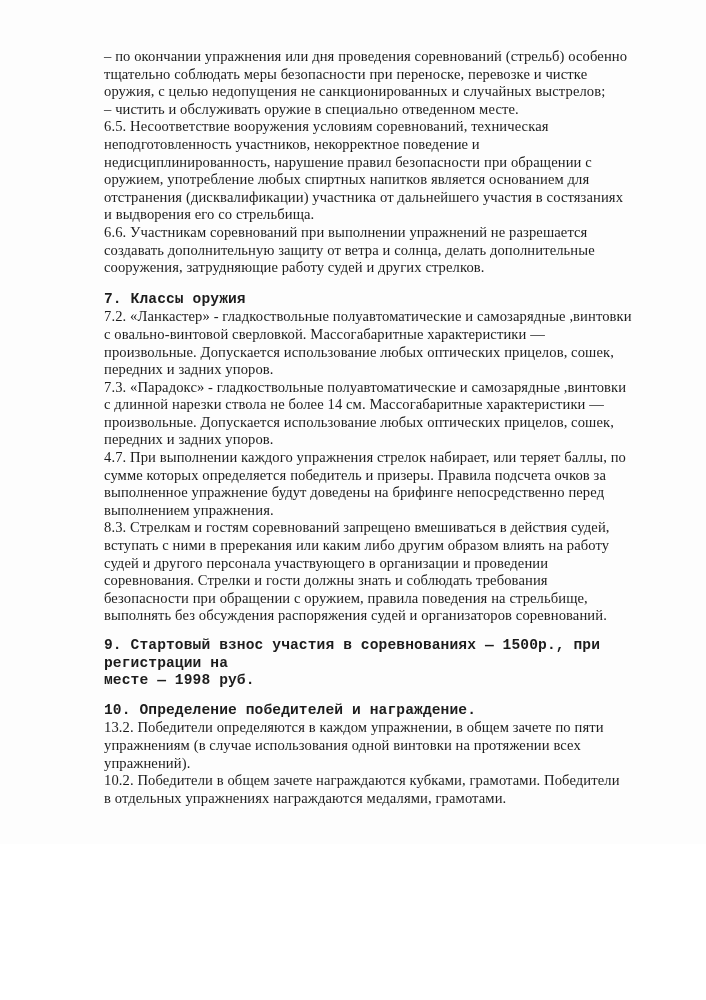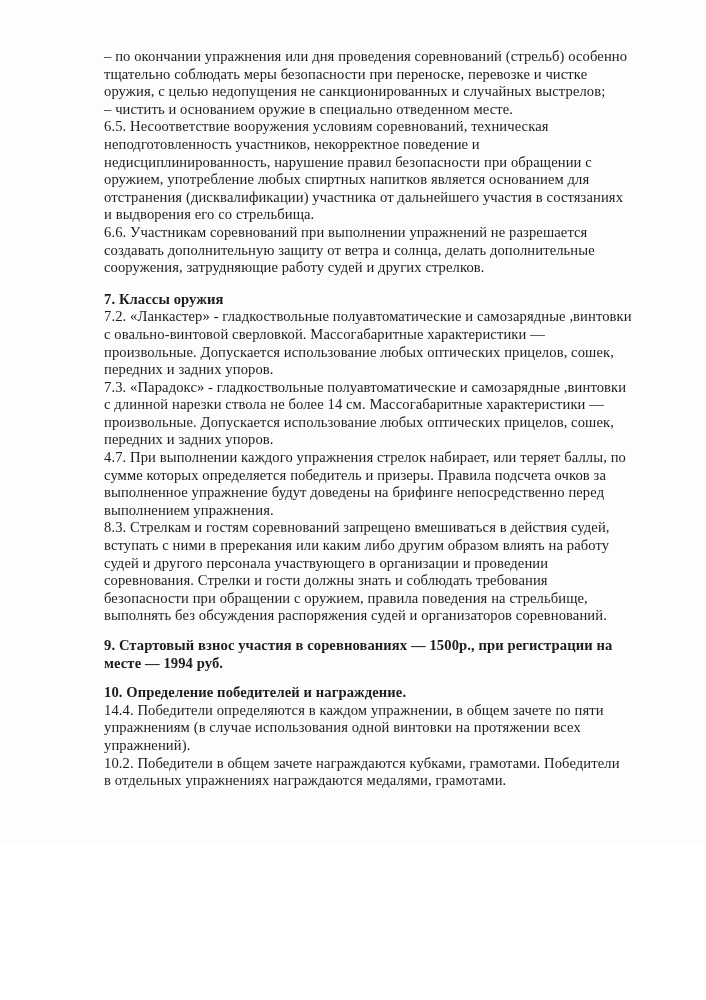--- a/index.html
+++ b/index.html
@@ -25,20 +25,21 @@
   .textblock p {
     margin: 0;
     font-size: 14.6px;
     line-height: 17.6px;
     white-space: pre-line;
     text-align: left;
     letter-spacing: 0.1px;
   }
   .textblock p.b, .textblock b {
     font-weight: 700;
+    font-family: Liberation Mono, monospace;
   }
   
   .gap-sm { margin-top: 12px !important; }
   .gap-md { margin-top: 14px !important; }
   .page-number {
     position: absolute;
     left: 104px;
     width: 560px;
     top: 937px;
     text-align: center;
@@ -49,21 +50,21 @@
 </style>
 </head>
 <body>
 
 <div class="page">
   <div class="textblock">
 
     <p>– по окончании упражнения или дня проведения соревнований (стрельб) особенно
 тщательно соблюдать меры безопасности при переноске, перевозке и чистке
 оружия, с целью недопущения не санкционированных и случайных выстрелов;</p>
-    <p>– чистить и основанием оружие в специально отведенном месте.</p>
+    <p>– чистить и обслуживать оружие в специально отведенном месте.</p>
     <p>6.5. Несоответствие вооружения условиям соревнований, техническая
 неподготовленность участников, некорректное поведение и
 недисциплинированность, нарушение правил безопасности при обращении с
 оружием, употребление любых спиртных напитков является основанием для
 отстранения (дисквалификации) участника от дальнейшего участия в состязаниях
 и выдворения его со стрельбища.</p>
     <p>6.6. Участникам соревнований при выполнении упражнений не разрешается
 создавать дополнительную защиту от ветра и солнца, делать дополнительные
 сооружения, затрудняющие работу судей и других стрелков.</p>
 
@@ -82,24 +83,24 @@
 выполненное упражнение будут доведены на брифинге непосредственно перед
 выполнением упражнения.</p>
     <p>8.3. Стрелкам и гостям соревнований запрещено вмешиваться в действия судей,
 вступать с ними в пререкания или каким либо другим образом влиять на работу
 судей и другого персонала участвующего в организации и проведении
 соревнования. Стрелки и гости должны знать и соблюдать требования
 безопасности при обращении с оружием, правила поведения на стрельбище,
 выполнять без обсуждения распоряжения судей и организаторов соревнований.</p>
 
     <p class="b gap-sm">9. Стартовый взнос участия в соревнованиях — 1500р., при регистрации на
-месте — 1994 руб.</p>
+месте — 1998 руб.</p>
 
     <p class="b gap-sm">10. Определение победителей и награждение.</p>
-    <p>14.4. Победители определяются в каждом упражнении, в общем зачете по пяти
+    <p>13.2. Победители определяются в каждом упражнении, в общем зачете по пяти
 упражнениям (в случае использования одной винтовки на протяжении всех
 упражнений).</p>
     <p>10.2. Победители в общем зачете награждаются кубками, грамотами. Победители
 в отдельных упражнениях награждаются медалями, грамотами.</p>
 
   </div>
 
   <div class="page-number">3</div>
 </div>
 

